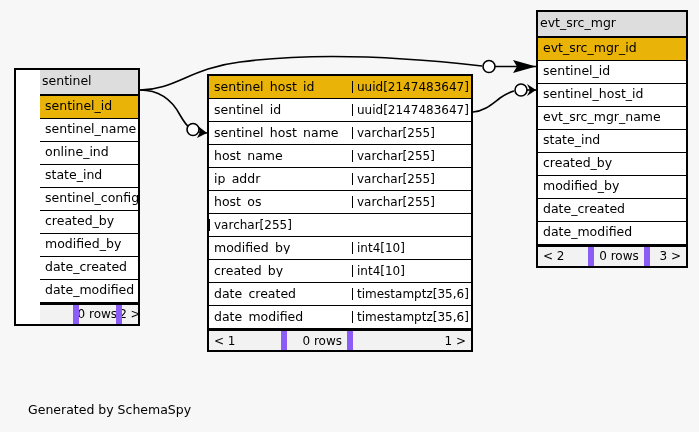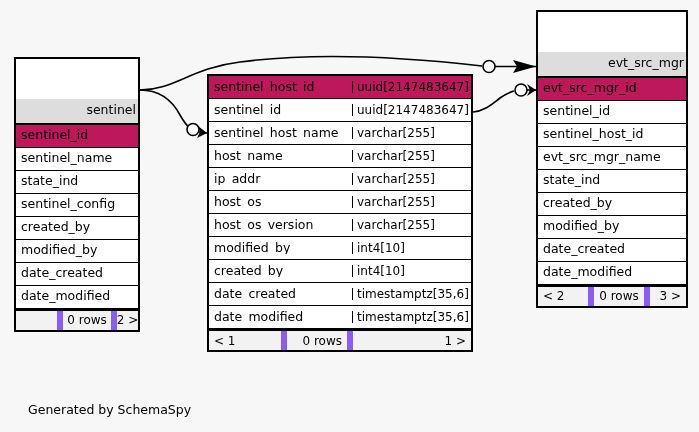--- a/index.html
+++ b/index.html
@@ -29,40 +29,39 @@
     z-index: 5;
   }
   .table-box {
     position: absolute;
     border: 2px solid #000;
     background: #ffffff;
     box-sizing: border-box;
     z-index: 10;
   }
   .tbl-title {
-    text-align: right;
+    text-align: left;
     background: #dddddd;
     font-size: 12.5px;
     color: #000;
     border-bottom: 2px solid #000;
     box-sizing: border-box;
     line-height: 1;
     padding: 5px 2px 6px 2px;
-    margin-top: 40px;
   }
   .tbl-row {
     display: flex;
     border-bottom: 1px solid #000;
     box-sizing: border-box;
     height: 23px;
     align-items: center;
     background: #ffffff;
   }
   .tbl-row.pk {
-    background: #be185d;
+    background: #eab308;
   }
   .tbl-row:last-of-type {
     border-bottom: none;
   }
   .cell-name {
     font-size: 12.5px;
     color: #000;
     padding-left: 5px;
     white-space: nowrap;
     overflow: hidden;
@@ -96,21 +95,21 @@
     height: 100%;
     display: flex;
     align-items: center;
   }
   .foot-left   { justify-content: flex-start; padding-left: 5px; }
   .foot-center { justify-content: center; }
   .foot-right  { justify-content: flex-end; padding-right: 5px; }
   .foot-sep { border-left: 6px solid #8b5cf6; }
 
   
-  #tbl-sentinel { left: 14px; top: 57px; width: 126px; }
+  #tbl-sentinel { left: 14px; top: 68px; width: 126px; padding-left: 24px; }
   #tbl-sentinel .cell-name { padding-left: 5px; }
   #tbl-sentinel .tbl-footer .f1 { width: 42px; }
   #tbl-sentinel .tbl-footer .f2 { width: 55px; }
   #tbl-sentinel .tbl-footer .f3 { flex: 1 1 auto; }
 
   
   #tbl-sentinel-host { left: 207px; top: 74px; width: 266px; }
   #tbl-sentinel-host .cell-name { width: 138px; flex: 0 0 138px; }
   #tbl-sentinel-host .cell-type { flex: 1 1 auto; }
   #tbl-sentinel-host .tbl-footer .f1 { width: 72px; }
@@ -158,20 +157,23 @@
   <div class="table-box" id="tbl-sentinel">
     <div class="tbl-title">sentinel</div>
 
     <div class="tbl-row pk">
       <span class="cell-name">sentinel_id</span>
     </div>
     <div class="tbl-row">
       <span class="cell-name">sentinel_name</span>
     </div>
     <div class="tbl-row">
+      <span class="cell-name">online_ind</span>
+    </div>
+    <div class="tbl-row">
       <span class="cell-name">state_ind</span>
     </div>
     <div class="tbl-row">
       <span class="cell-name">sentinel_config</span>
     </div>
     <div class="tbl-row">
       <span class="cell-name">created_by</span>
     </div>
     <div class="tbl-row">
       <span class="cell-name">modified_by</span>
@@ -210,21 +212,20 @@
     </div>
     <div class="tbl-row">
       <span class="cell-name">ip_addr</span>
       <span class="cell-type">varchar[255]</span>
     </div>
     <div class="tbl-row">
       <span class="cell-name">host_os</span>
       <span class="cell-type">varchar[255]</span>
     </div>
     <div class="tbl-row">
-      <span class="cell-name">host_os_version</span>
       <span class="cell-type">varchar[255]</span>
     </div>
     <div class="tbl-row">
       <span class="cell-name">modified_by</span>
       <span class="cell-type">int4[10]</span>
     </div>
     <div class="tbl-row">
       <span class="cell-name">created_by</span>
       <span class="cell-type">int4[10]</span>
     </div>

